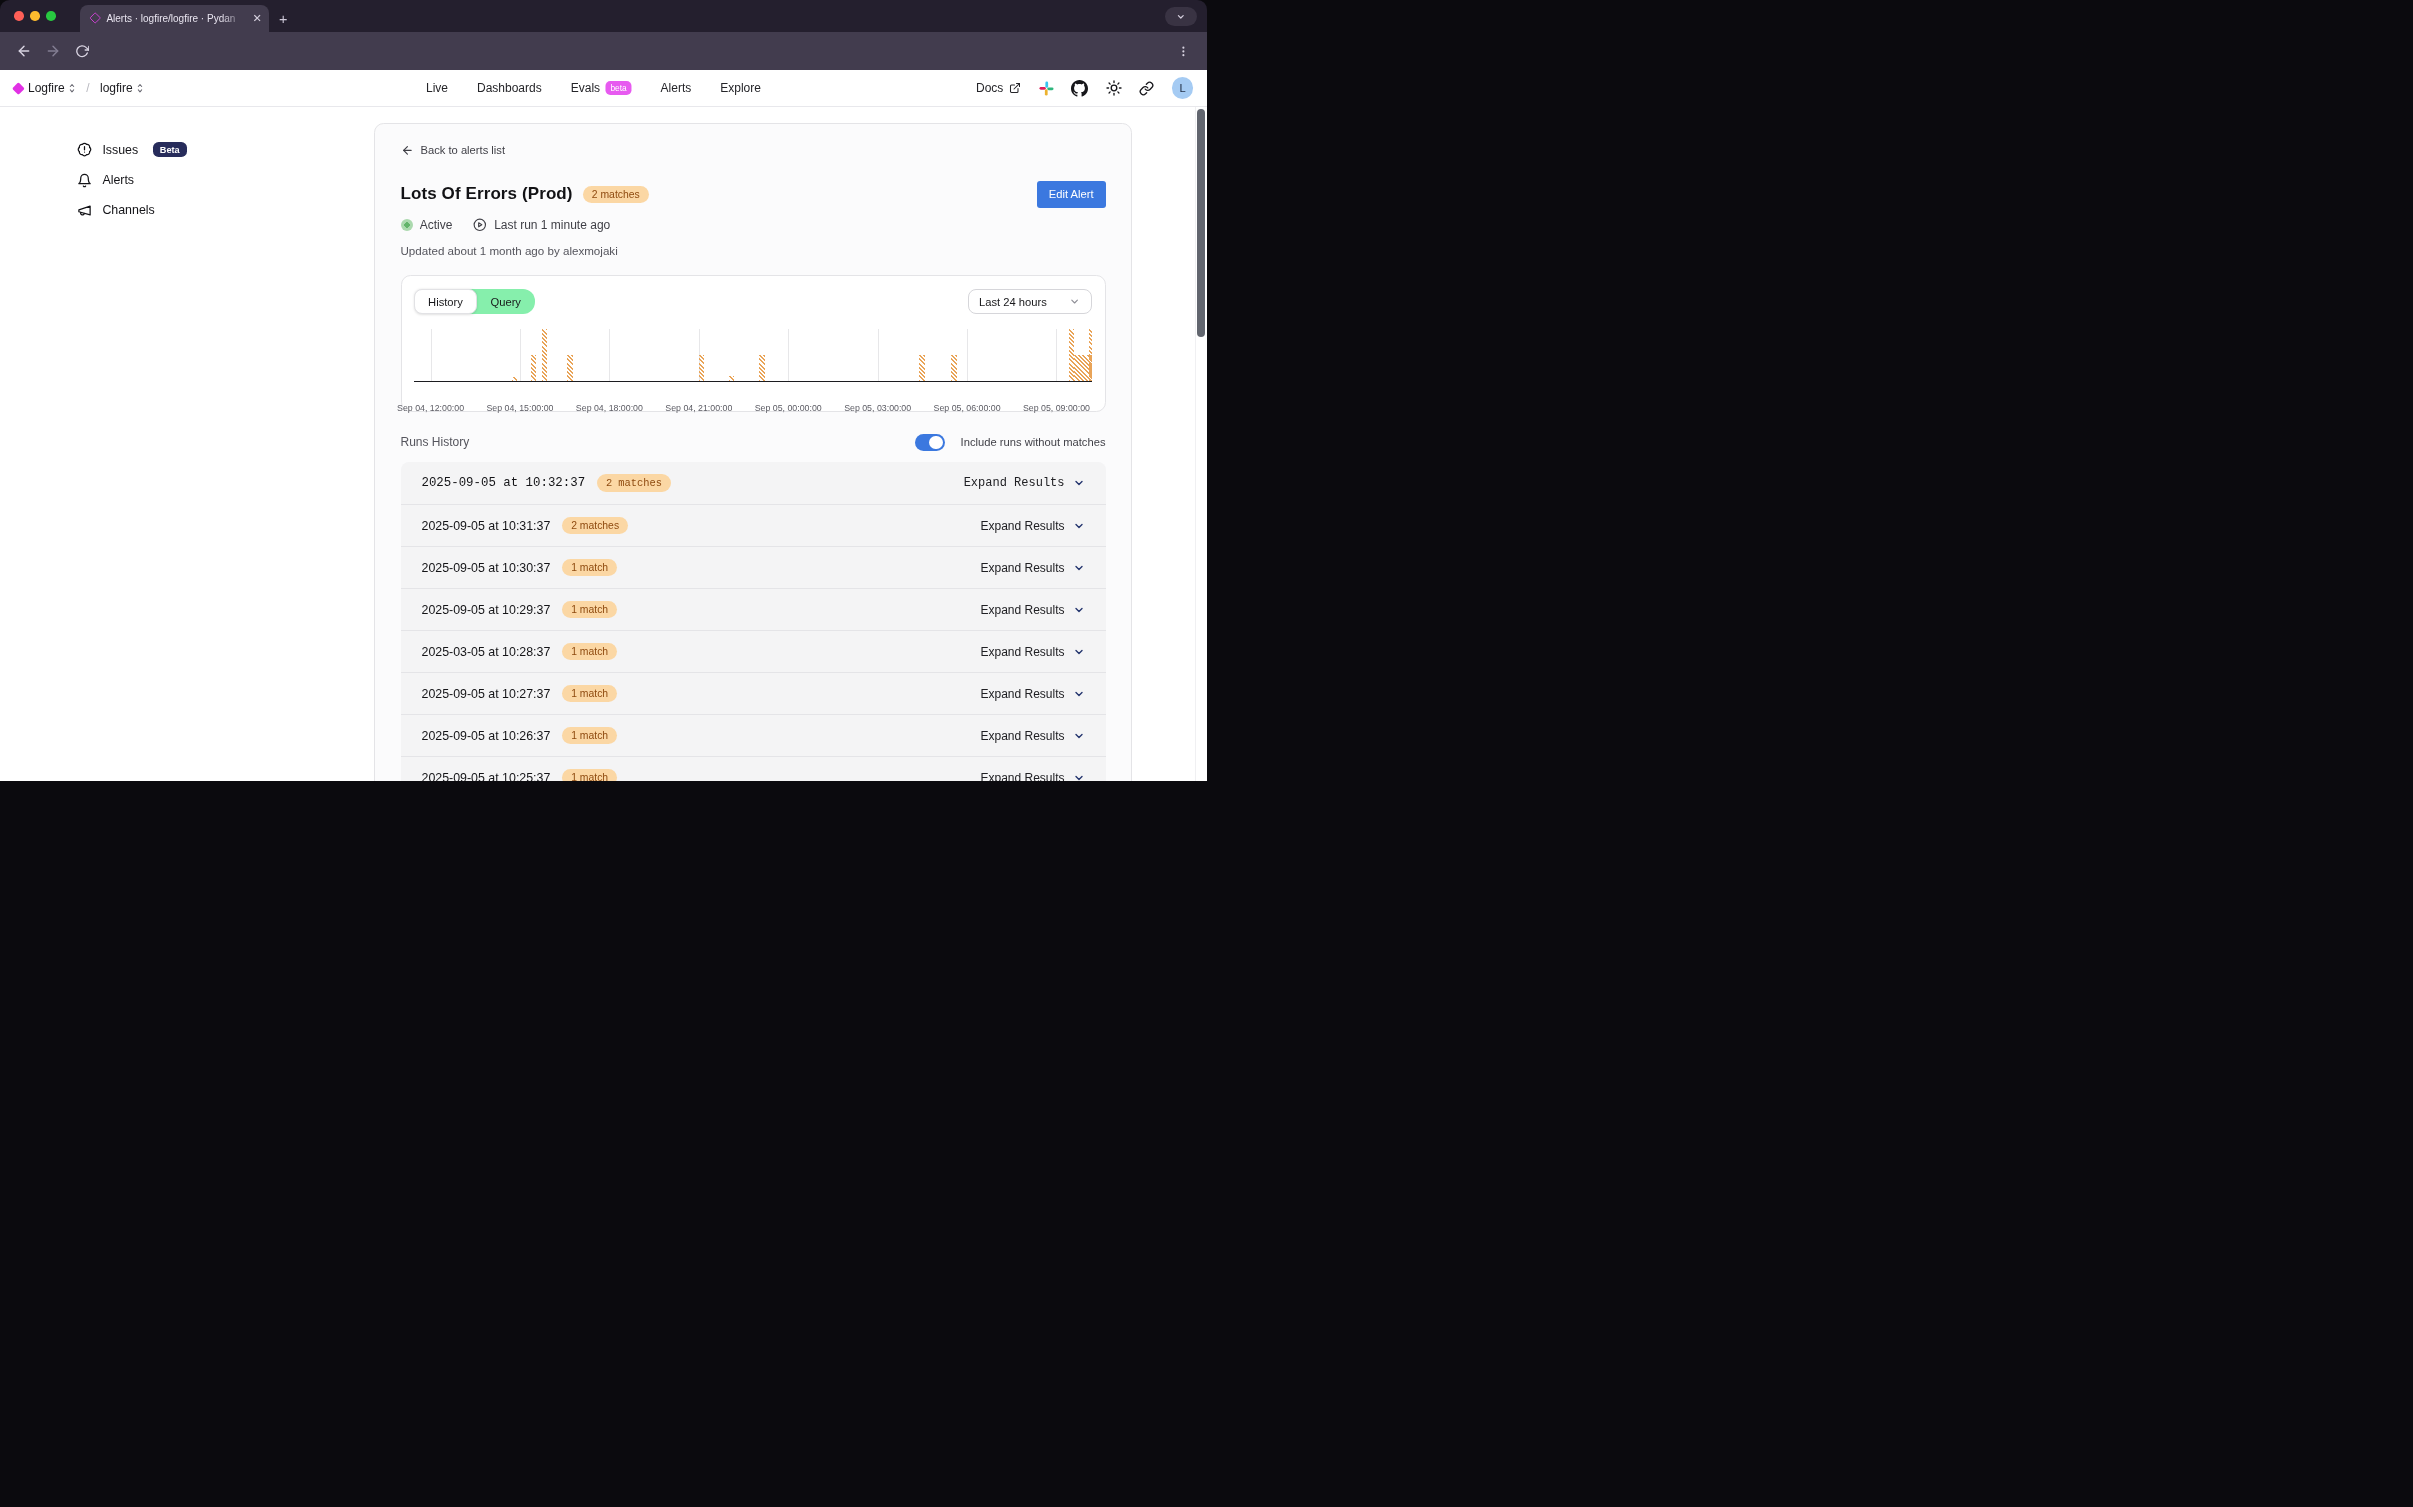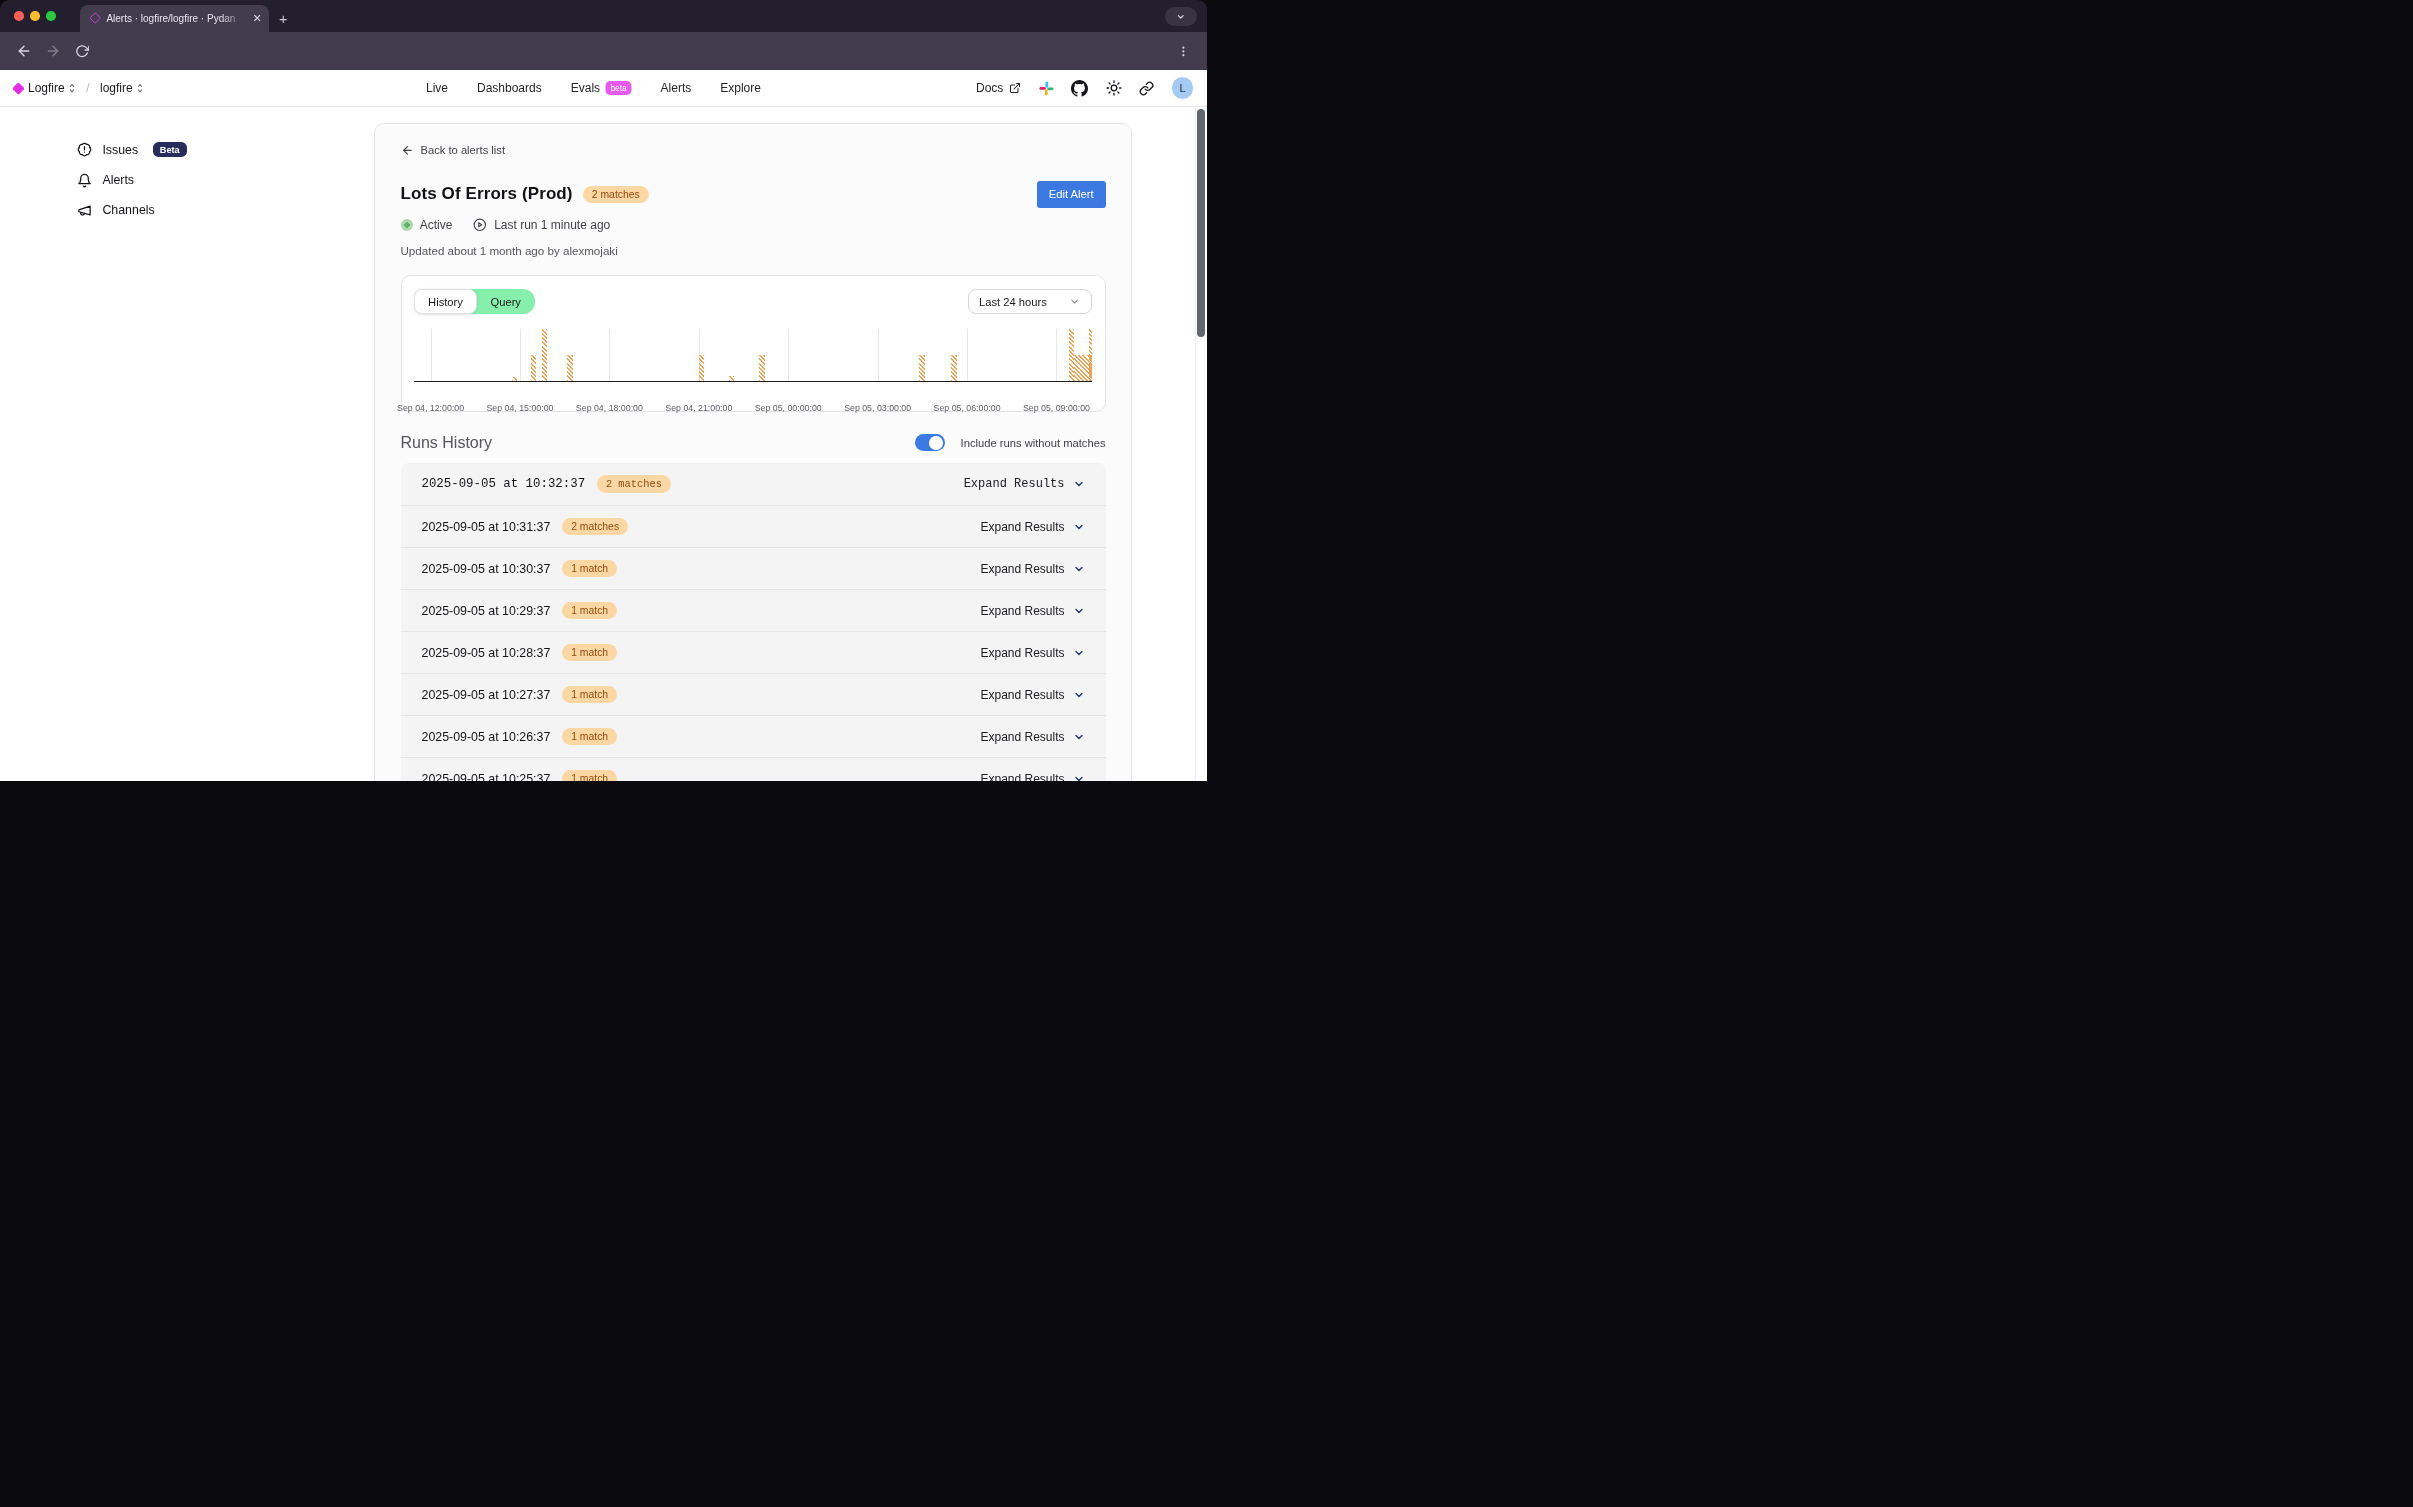--- a/index.html
+++ b/index.html
@@ -64,21 +64,21 @@
   .range { margin-left:auto; display:flex; align-items:center; gap:22.3px; border:0.8px solid #d6d6da; border-radius:8px; padding:5.6px 10.4px; font-size:11.2px; color:#18181b; cursor:pointer; background:#fff; }
   .chart { margin-top:14.4px; }
   .plot { position:relative; height:53px; border-bottom:1.6px solid #1c1c20; overflow:hidden; }
   .gridline { position:absolute; top:0; bottom:0; width:0.8px; background:#e7e7e9; }
   .bar { position:absolute; bottom:0;
     background:repeating-linear-gradient(45deg, #e9a458 0px, #e9a458 1.3px, rgba(233,164,88,0) 1.3px, rgba(233,164,88,0) 3px); }
   .xlabels { position:relative; height:12px; margin-top:7.2px; }
   .xlabel { position:absolute; top:14px; transform:translateX(-50%); font-size:8.8px; color:#5b5b63; white-space:nowrap; }
 
   .runs-head { margin-top:21.5px; display:flex; align-items:center; }
-  .runs-title { font-size:16px; color:#55555d; }
+  .runs-title { font-size:12px; color:#55555d; }
   .toggle-wrap { margin-left:auto; display:flex; align-items:center; gap:16px; font-size:11.2px; color:#3f3f46; }
   .toggle { width:30px; height:17px; border-radius:8.8px; background:#3b78df; position:relative; cursor:pointer; }
   .toggle .knob { position:absolute; top:1.6px; right:1.6px; width:13.6px; height:13.6px; border-radius:50%; background:#fff; }
 
   .runs-list { margin-top:11.2px; border-radius:8px; overflow:hidden; }
   .run-row { display:flex; align-items:center; height:42px; padding:0 21px; background:#f4f4f5; border-top:0.8px solid #e4e4e7; }
   .run-row:first-child { border-top:none;font-family:Liberation Mono, monospace; }
   .ts { font-size:12.4px; color:#141417; }
   .run-row .match-badge { margin-left:12px; }
   .expand { margin-left:auto; display:flex; align-items:center; gap:8px; font-size:12px; color:#202024; cursor:pointer; }
@@ -374,21 +374,21 @@
     <span class="match-badge">1 match</span>
     <span class="expand">
       <span>Expand Results</span>
       <svg width="12" height="12" viewBox="0 0 24 24" fill="none" stroke="#24356e" stroke-width="2.8" stroke-linecap="round" stroke-linejoin="round">
                 <polyline points="6 9 12 15 18 9"></polyline>
               </svg>
     </span>
   </div>
 
   <div class="run-row">
-    <span class="ts">2025-09-05 at 10:28:37</span>
+    <span class="ts">2025-03-05 at 10:28:37</span>
     <span class="match-badge">1 match</span>
     <span class="expand">
       <span>Expand Results</span>
       <svg width="12" height="12" viewBox="0 0 24 24" fill="none" stroke="#24356e" stroke-width="2.8" stroke-linecap="round" stroke-linejoin="round">
                 <polyline points="6 9 12 15 18 9"></polyline>
               </svg>
     </span>
   </div>
 
   <div class="run-row">

